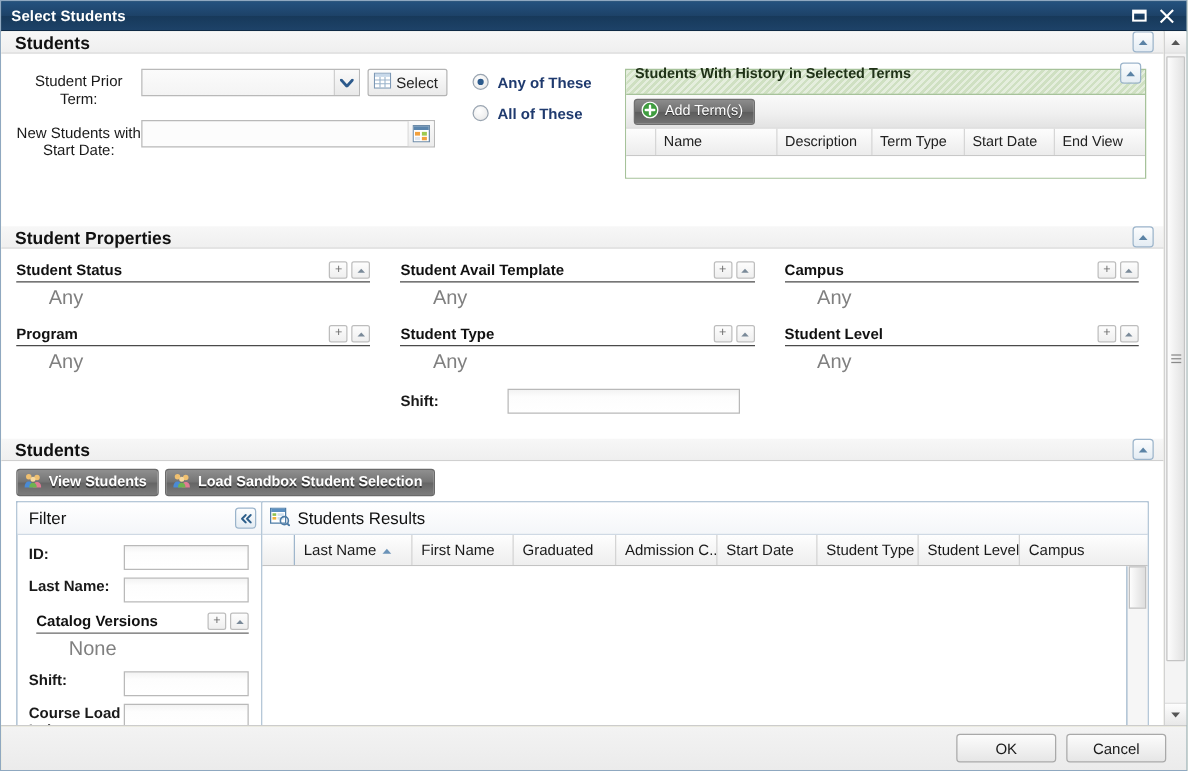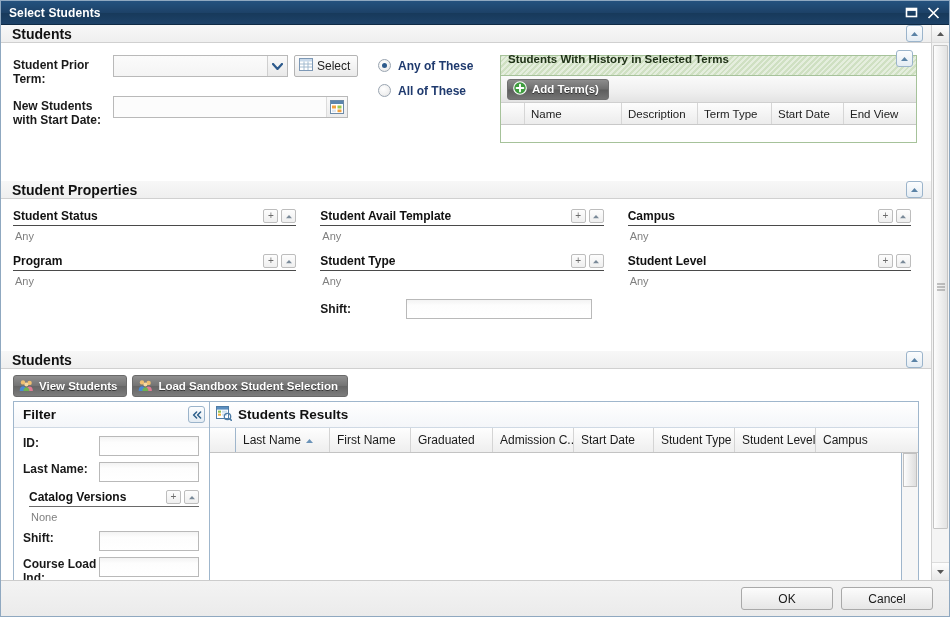--- a/index.html
+++ b/index.html
@@ -122,23 +122,24 @@
   .top-row {
     display: flex;
     padding: 12px 0 10px 12px;
     box-sizing: border-box;
     height: 138px;
   }
   .form-col { width: 365px; flex: 0 0 365px; }
   .f-row { display: flex; align-items: flex-start; margin-bottom: 10px; }
   .f-label {
     width: 100px; flex: 0 0 100px;
-    font-weight: bold; font-size: 12px; color: #1a1a1a;
+    font-weight: normal; font-size: 12px; color: #1a1a1a;
     line-height: 14px;
     padding-top: 3px;
+    text-align: center;
   }
   .combo {
     position: relative;
     width: 175px; height: 22px;
     border: 1px solid #b9b9b9;
     background: linear-gradient(to bottom,#fbfbfb,#f4f4f4);
     box-sizing: border-box;
     display: flex; align-items: center;
   }
   .combo .val { flex: 1; padding-left: 4px; font-size: 12px; color: #222; overflow: hidden; white-space: nowrap;}
@@ -219,21 +220,21 @@
     background: linear-gradient(to bottom,#fafafa 0%,#efefef 60%,#e3e3e3 100%);
     border-bottom: 1px solid #cfcfcf;
     display: flex; align-items: center; padding-left: 6px;
     box-sizing: border-box;
   }
   .btn-dark {
     height: 21px;
     border: 1px solid #6f6f6f;
     border-radius: 3px;
     background: linear-gradient(to bottom,#8c8c8c 0%,#6e6e6e 48%,#5d5d5d 52%,#747474 100%);
-    color: #ffffff; font-weight: bold; font-size: 11.5px;
+    color: #ffffff; font-weight: normal; font-size: 11.5px;
     display: inline-flex; align-items: center; gap: 5px;
     padding: 0 9px 0 5px;
     box-sizing: border-box;
     text-shadow: 0 1px 0 rgba(0,0,0,.5);
     justify-content: space-between;
   }
   .grid-hdr {
     display: flex; height: 21px; flex: 0 0 21px;
     background: linear-gradient(to bottom,#fdfdfd,#ececec);
     border-bottom: 1px solid #c8c8c8;
@@ -271,21 +272,21 @@
     width: 15px; height: 14px;
     border: 1px solid #bdbdbd;
     border-radius: 2px;
     background: linear-gradient(to bottom,#fdfdfd,#efefef);
     display: flex; align-items: center; justify-content: center;
     font-size: 10px; color: #6b6b6b; line-height: 1;
     box-sizing: border-box;
   }
   .prop-val {
     padding: 4px 0 0 2px;
-    font-size: 11px; color: #808080;
+    font-size: 16px; color: #808080; margin-left: 24px;
   }
   .shift-row { display: flex; align-items: center; margin-top: 8px; }
   .shift-row .lb { font-weight: bold; font-size: 12px; width: 86px; flex:0 0 86px;}
   .txtbox {
     height: 20px;
     border: 1px solid #b9b9b9;
     background: linear-gradient(to bottom,#f3f3f3,#fdfdfd 30%,#ffffff);
     box-sizing: border-box;
   }
 
@@ -322,21 +323,21 @@
     display: flex; flex-direction: column;
   }
   .pane-head {
     height: 26px; flex: 0 0 26px;
     background: linear-gradient(to bottom,#ffffff,#f4f6f9);
     border-bottom: 1px solid #cfd9e4;
     display: flex; align-items: center;
     padding: 0 4px 0 9px;
     box-sizing: border-box;
   }
-  .pane-head .ph-title { flex:1; font-weight: bold; font-size: 13.5px; color: #111; }
+  .pane-head .ph-title { flex:1; font-weight: normal; font-size: 13.5px; color: #111; }
   .pane-head.with-icon { padding-left: 6px; gap: 6px; }
   .pane-collapse {
     width: 17px; height: 17px;
     border: 1px solid #9bb4cb; border-radius: 3px;
     background: linear-gradient(to bottom,#fcfdfe,#e4ecf3);
     display: flex; align-items: center; justify-content: center;
     color: #2d5f8b; font-size: 9px; line-height: 1;
     box-sizing: border-box;
   }
   .filter-body { padding: 8px 8px 0 9px; box-sizing: border-box; }
@@ -389,21 +390,21 @@
   
   .footer {
     height: 36px; flex: 0 0 36px;
     background: linear-gradient(to bottom,#f3f3f3,#ebebeb);
     border-top: 1px solid #cccccc;
     display: flex; align-items: center; justify-content: flex-end;
     gap: 8px; padding-right: 16px;
     box-sizing: border-box;
   }
   .btn-dlg {
-    width: 92px; height: 23px;
+    width: 80px; height: 23px;
     border: 1px solid #a9a9a9;
     border-radius: 3px;
     background: linear-gradient(to bottom,#fcfcfc 0%,#f1f1f1 50%,#e6e6e6 100%);
     font-size: 12px; color: #1a1a1a;
     display: flex; align-items: center; justify-content: center;
     box-sizing: border-box;
   }
 </style>
 </head>
 <body>

